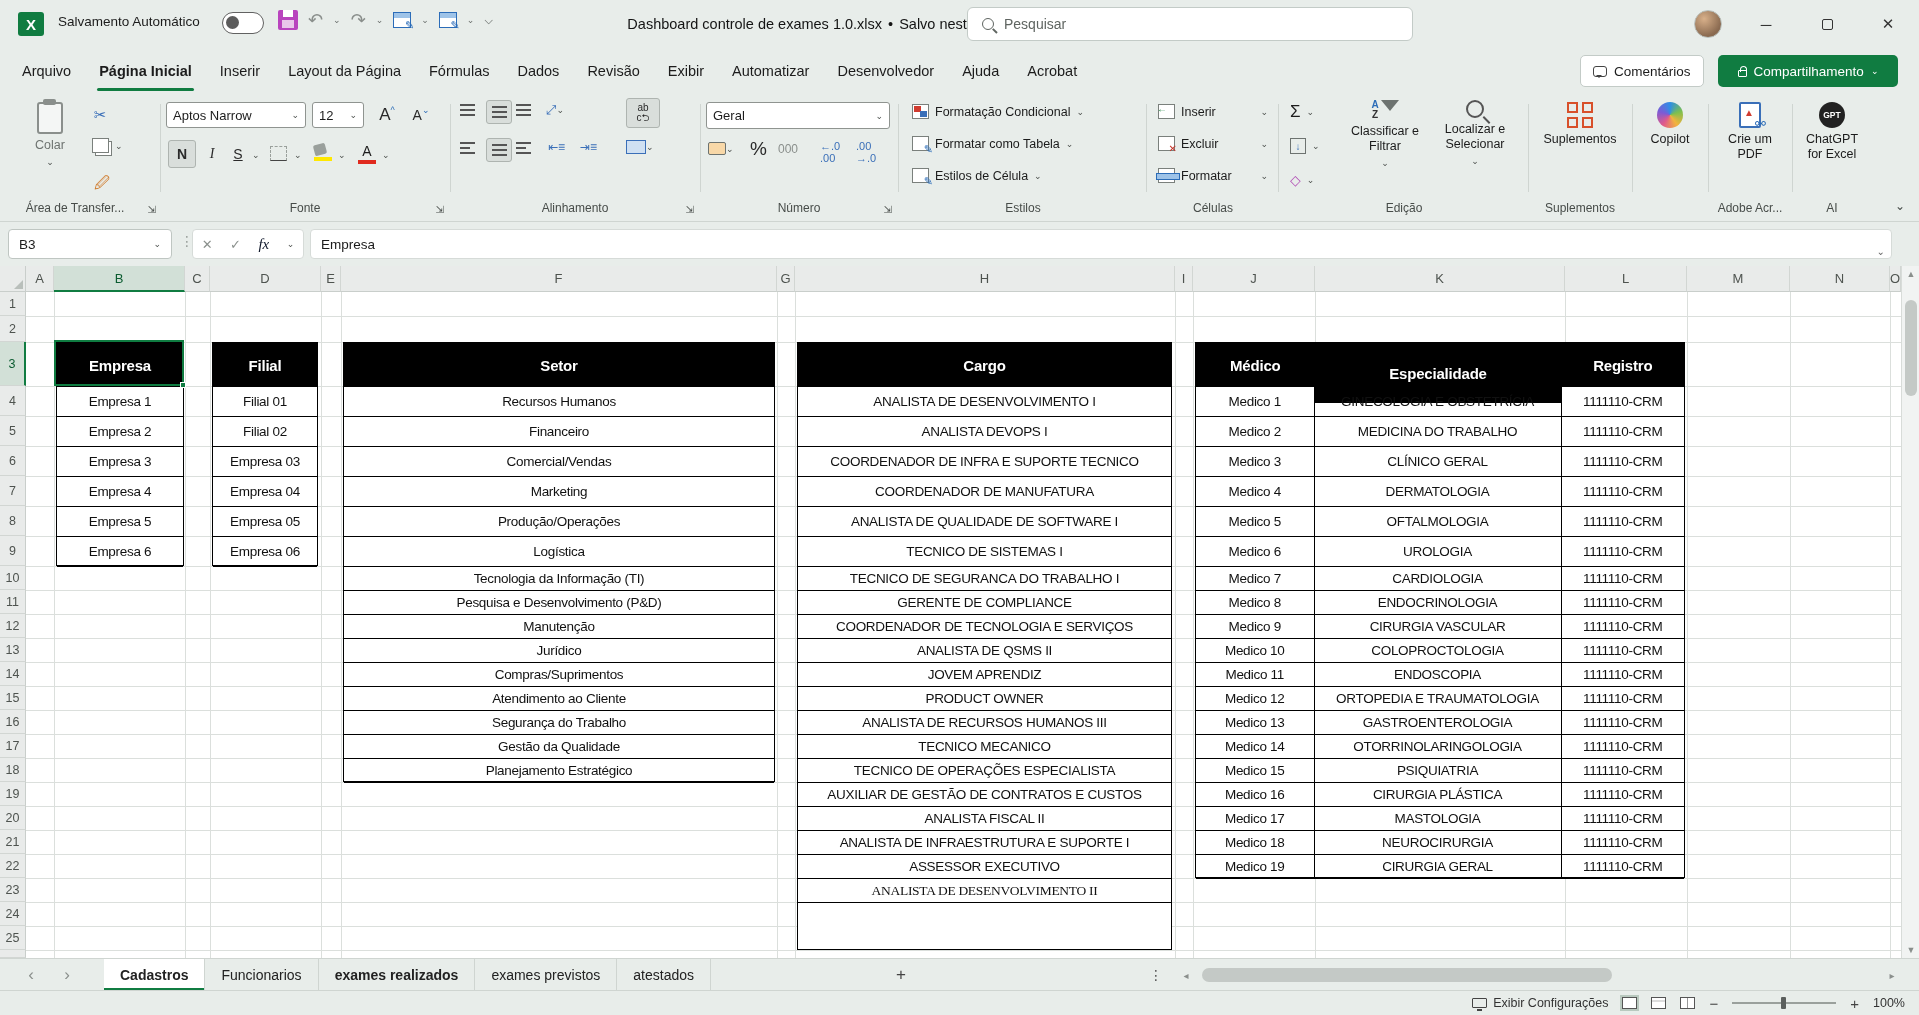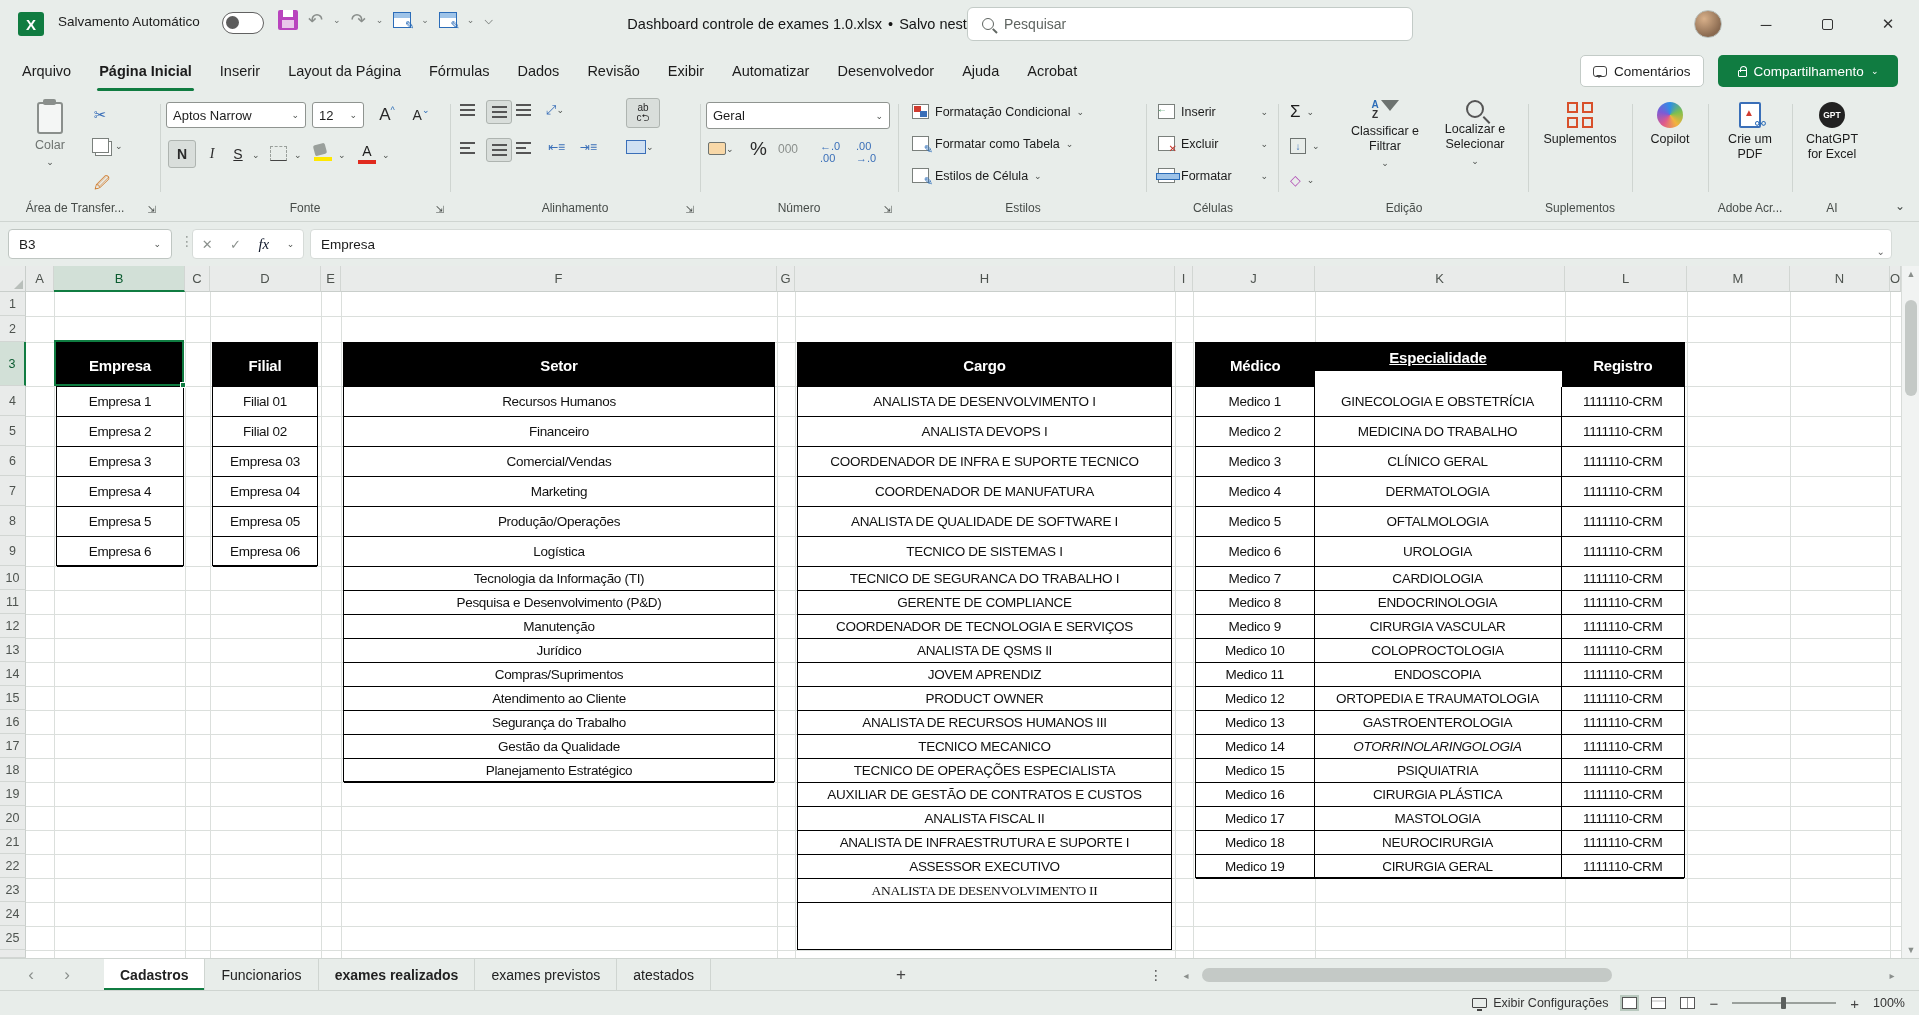--- a/index.html
+++ b/index.html
@@ -623,21 +623,21 @@
           <div class="tcell thin" style="height: 24px; width: 100%;">TECNICO DE OPERAÇÕES ESPECIALISTA</div>
           <div class="tcell thin" style="height: 24px; width: 100%;">AUXILIAR DE GESTÃO DE CONTRATOS E CUSTOS</div>
           <div class="tcell thin" style="height: 24px; width: 100%;">ANALISTA FISCAL II</div>
           <div class="tcell thin" style="height: 24px; width: 100%;">ANALISTA DE INFRAESTRUTURA E SUPORTE I</div>
           <div class="tcell thin" style="height: 24px; width: 100%;">ASSESSOR EXECUTIVO</div>
           <div class="tcell thin" style="height: 24px; width: 100%; font-family: Liberation Serif, serif;">ANALISTA DE DESENVOLVIMENTO II</div>
         </div>
         <div class="xtable" style="left: 1195px; top: 76px; width: 490px; height: 536px;">
           <div class="trow" style="height: 44px;">
             <div class="thead" style="width: 119px; height: 44px;">Médico</div>
-            <div class="thead" style="width: 248px; height: 28px; text-decoration: underline;">Especialidade</div>
+            <div class="thead" style="width: 248px; height: 60px;">Especialidade</div>
             <div class="thead" style="width: 123px; height: 44px;">Registro</div>
           </div>
           <div class="trow" style="height: 30px;">
             <div class="tcell csep" style="width: 119px; height: 30px;">Medico 1</div>
             <div class="tcell csep" style="width: 248px; height: 30px;">GINECOLOGIA E OBSTETRÍCIA</div>
             <div class="tcell" style="width: 123px; height: 30px;">1111110-CRM</div>
           </div>
           <div class="trow" style="height: 30px;">
             <div class="tcell csep" style="width: 119px; height: 30px;">Medico 2</div>
             <div class="tcell csep" style="width: 248px; height: 30px;">MEDICINA DO TRABALHO</div>
@@ -693,21 +693,21 @@
             <div class="tcell csep" style="width: 248px; height: 24px;">ORTOPEDIA E TRAUMATOLOGIA</div>
             <div class="tcell" style="width: 123px; height: 24px;">1111110-CRM</div>
           </div>
           <div class="trow" style="height: 24px;">
             <div class="tcell csep" style="width: 119px; height: 24px;">Medico 13</div>
             <div class="tcell csep" style="width: 248px; height: 24px;">GASTROENTEROLOGIA</div>
             <div class="tcell" style="width: 123px; height: 24px;">1111110-CRM</div>
           </div>
           <div class="trow" style="height: 24px;">
             <div class="tcell csep" style="width: 119px; height: 24px;">Medico 14</div>
-            <div class="tcell csep" style="width: 248px; height: 24px; font-style: italic;">OTORRINOLARINGOLOGIA</div>
+            <div class="tcell csep" style="width: 248px; height: 24px;">OTORRINOLARINGOLOGIA</div>
             <div class="tcell" style="width: 123px; height: 24px;">1111110-CRM</div>
           </div>
           <div class="trow" style="height: 24px;">
             <div class="tcell csep" style="width: 119px; height: 24px;">Medico 15</div>
             <div class="tcell csep" style="width: 248px; height: 24px;">PSIQUIATRIA</div>
             <div class="tcell" style="width: 123px; height: 24px;">1111110-CRM</div>
           </div>
           <div class="trow" style="height: 24px;">
             <div class="tcell csep" style="width: 119px; height: 24px;">Medico 16</div>
             <div class="tcell csep" style="width: 248px; height: 24px;">CIRURGIA PLÁSTICA</div>

